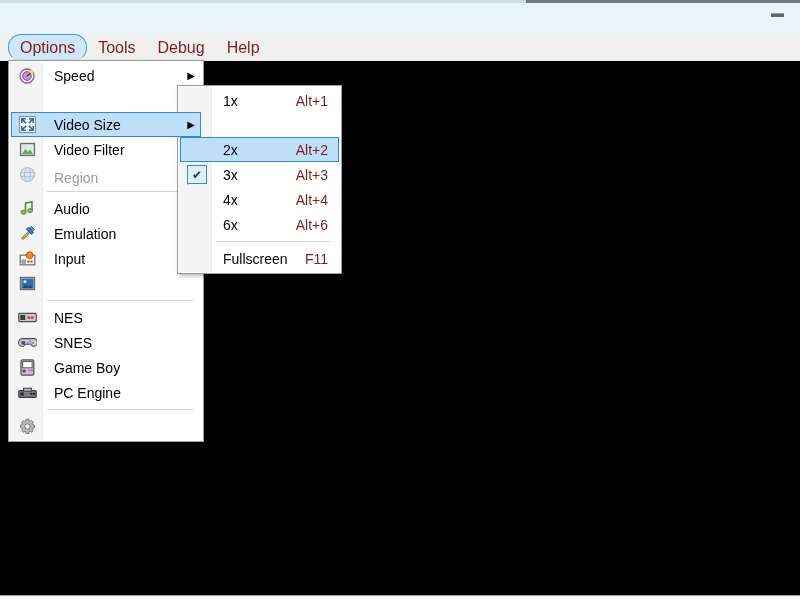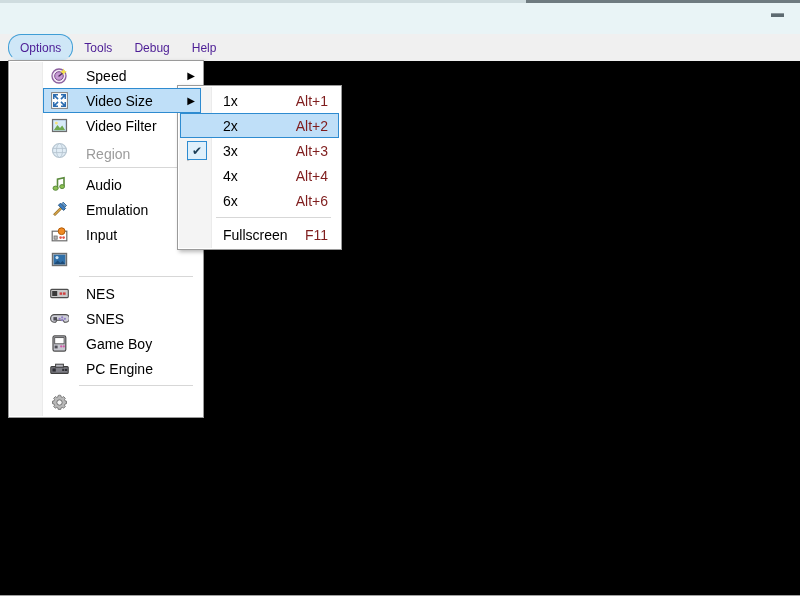--- a/index.html
+++ b/index.html
@@ -86,22 +86,22 @@
   .menubar-inner {
     display: flex;
     align-items: stretch;
     height: 27px;
     padding-left: 8px;
   }
   .menubar-item {
     display: flex;
     align-items: center;
     padding: 0 11px;
-    font-size: 12px;
-    color: #4c1d95;
+    font-size: 16px;
+    color: #7f1d1d;
     box-sizing: border-box;
     height: 27px;
     cursor: default;
     white-space: nowrap;
     border-radius: 13px;
   }
   .menubar-item.active {
     background: #cfe7f7;
     border: 1px solid #3f9ed6;
     border-bottom: 1px solid #cfe7f7;
@@ -139,21 +139,20 @@
     left: 1px; top: 1px; bottom: 1px;
     width: 32px;
     background: #f4f4f4;
     border-right: 1px solid #ebebeb;
     pointer-events: none;
   }
   #options-menu {
     left: 8px;
     top: 60px;
     width: 196px;
-    padding-left: 32px;
   }
   #videosize-menu {
     left: 177px;
     top: 85px;
     width: 165px;
   }
 
   .mi {
     position: relative;
     display: flex;
@@ -164,20 +163,21 @@
     cursor: default;
     box-sizing: border-box;
     margin: 0 2px;
     padding: 0;
     border: 1px solid transparent;
     z-index: 1;
   }
   .mi.highlight {
     background: #bfdff8;
     border: 1px solid #2e8bd0;
+    margin-top: 24px;
   }
   .mi.disabled { color: #9c9c9c; align-items: flex-end; }
 
   .mi-icon {
     flex: 0 0 auto;
     width: 30px;
     height: 23px;
     display: flex;
     align-items: center;
     justify-content: center;

